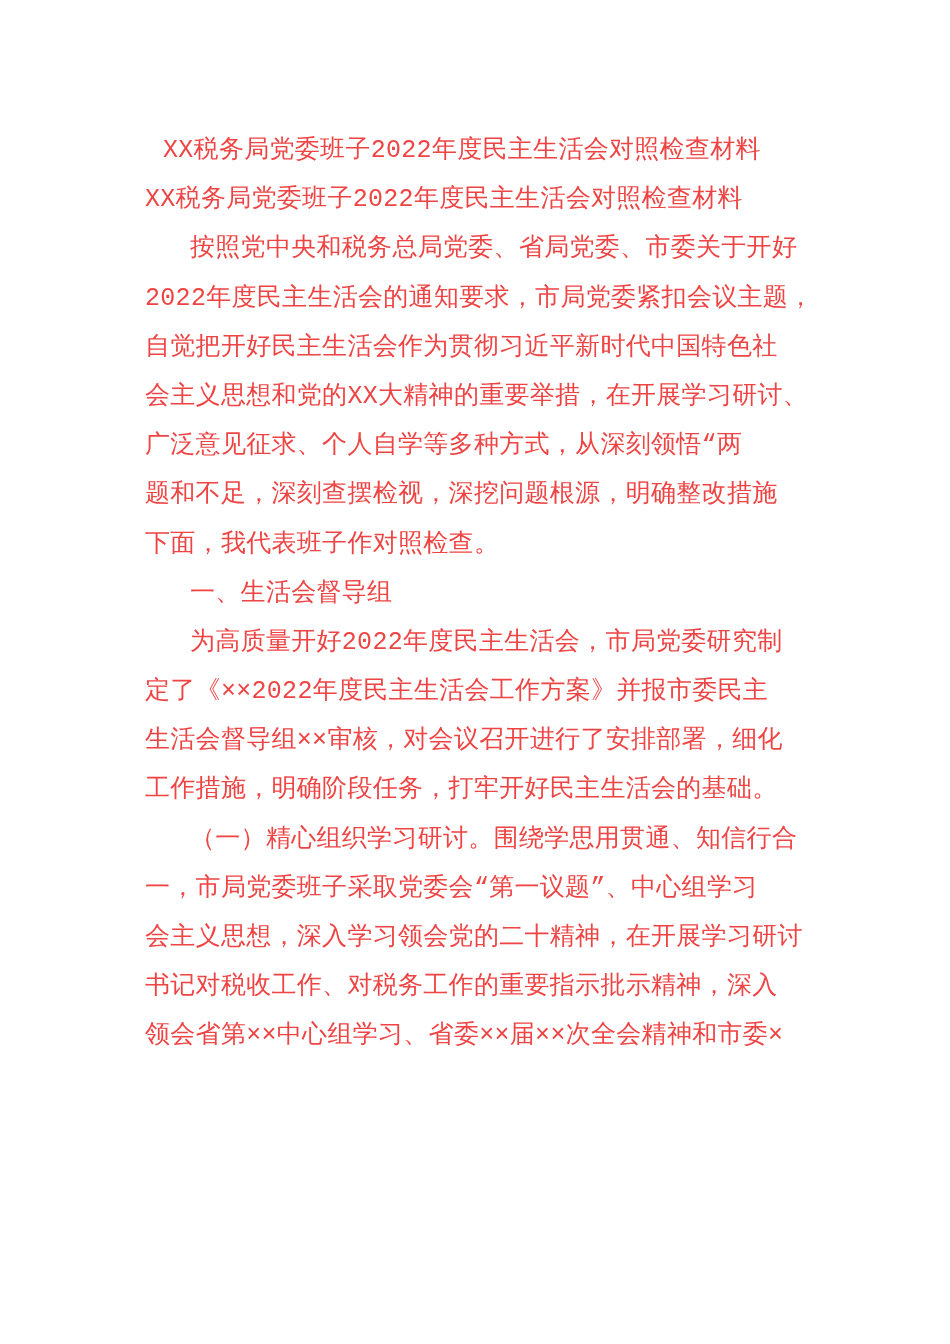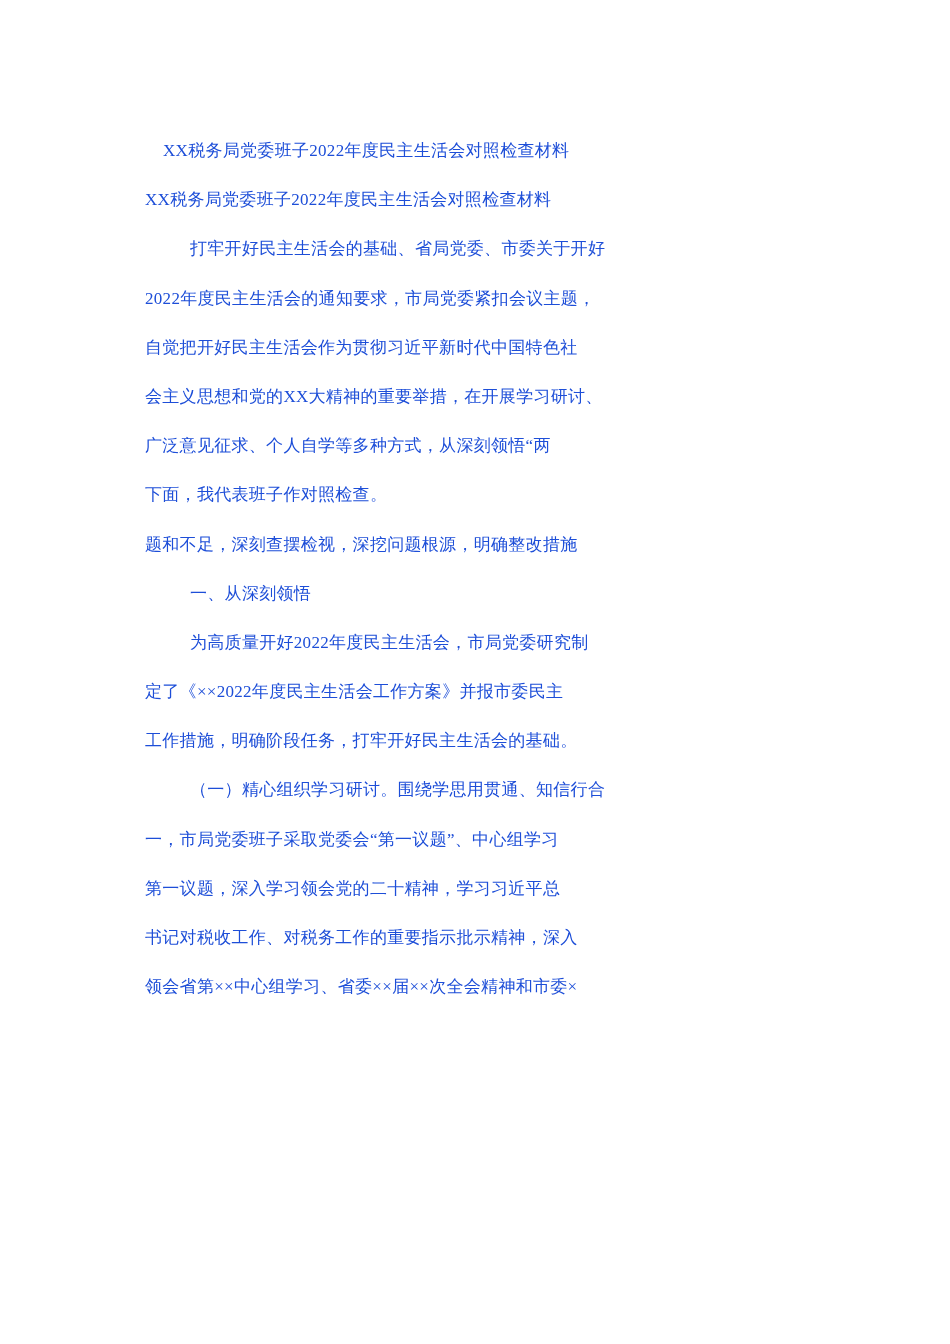--- a/index.html
+++ b/index.html
@@ -1,43 +1,44 @@
 <!DOCTYPE html>
 <html><head>
 <meta charset="utf-8">
 <style>
   html, body { margin: 0; padding: 0; background: #ffffff; }
   body { width: 950px; height: 1344px; overflow: hidden; position: relative; }
   .page {
     position: absolute; left: 145px; top: 126px; width: 665px;
-    font-family: Liberation Serif, serif;
-    color: #1d4ed8; font-size: 17px; line-height: 49.2px;
+    font-family: Liberation Mono, monospace;
+    color: #ef4444; font-size: 25px; line-height: 49.2px;
     letter-spacing: 0.3px;
   }
   .line { white-space: nowrap; height: 49.2px; }
   .title1 { padding-left: 18px; }
   .indent { padding-left: 45px; }
 </style>
 </head>
 <body>
 
 <div class="page">
   <div class="line title1">XX税务局党委班子2022年度民主生活会对照检查材料</div>
   <div class="line">XX税务局党委班子2022年度民主生活会对照检查材料</div>
   <div id="body-lines">
-      <div class="line indent">打牢开好民主生活会的基础、省局党委、市委关于开好</div>
+      <div class="line indent">按照党中央和税务总局党委、省局党委、市委关于开好</div>
       <div class="line">2022年度民主生活会的通知要求，市局党委紧扣会议主题，</div>
       <div class="line">自觉把开好民主生活会作为贯彻习近平新时代中国特色社</div>
       <div class="line">会主义思想和党的XX大精神的重要举措，在开展学习研讨、</div>
       <div class="line">广泛意见征求、个人自学等多种方式，从深刻领悟“两</div>
+      <div class="line">题和不足，深刻查摆检视，深挖问题根源，明确整改措施</div>
       <div class="line">下面，我代表班子作对照检查。</div>
-      <div class="line">题和不足，深刻查摆检视，深挖问题根源，明确整改措施</div>
-      <div class="line indent">一、从深刻领悟</div>
+      <div class="line indent">一、生活会督导组</div>
       <div class="line indent">为高质量开好2022年度民主生活会，市局党委研究制</div>
       <div class="line">定了《××2022年度民主生活会工作方案》并报市委民主</div>
+      <div class="line">生活会督导组××审核，对会议召开进行了安排部署，细化</div>
       <div class="line">工作措施，明确阶段任务，打牢开好民主生活会的基础。</div>
       <div class="line indent">（一）精心组织学习研讨。围绕学思用贯通、知信行合</div>
       <div class="line">一，市局党委班子采取党委会“第一议题”、中心组学习</div>
-      <div class="line">第一议题，深入学习领会党的二十精神，学习习近平总</div>
+      <div class="line">会主义思想，深入学习领会党的二十精神，在开展学习研讨</div>
       <div class="line">书记对税收工作、对税务工作的重要指示批示精神，深入</div>
       <div class="line">领会省第××中心组学习、省委××届××次全会精神和市委×</div>
     </div>
 </div>
 
 </body></html>

